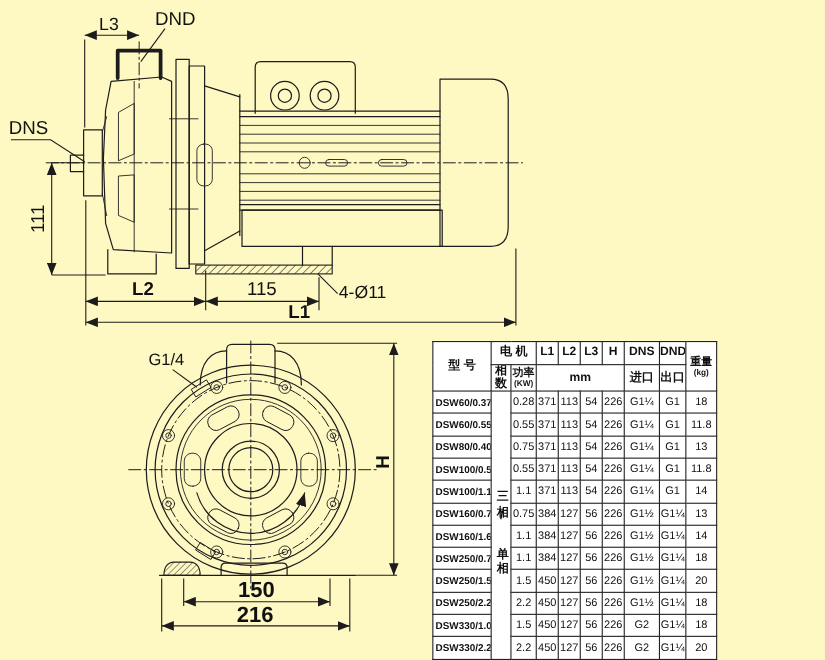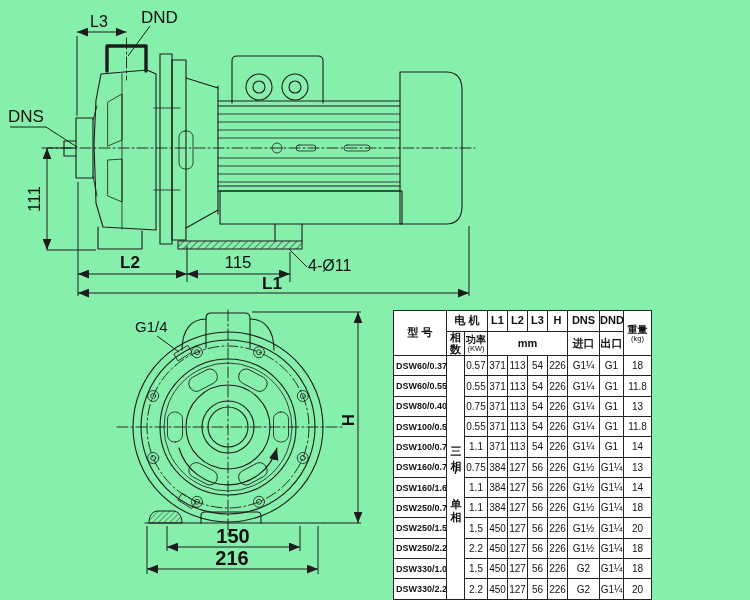--- a/index.html
+++ b/index.html
@@ -1,16 +1,16 @@
 <!DOCTYPE html>
 <html><head>
 <meta charset="utf-8">
 <style>
   html,body{margin:0;padding:0;background:#fff;}
-  #canvas{position:relative;width:750px;height:600px;background:#86efac;overflow:hidden;
+  #canvas{position:relative;width:750px;height:600px;background:#fef9c3;overflow:hidden;
           font-family:"Liberation Sans",sans-serif;color:#111;}
   svg{position:absolute;overflow:visible;}
   #side-view{left:0;top:0;}
   #front-view{left:105px;top:298px;}
   .ln{fill:none;stroke:#1c1c1c;stroke-width:1.1;stroke-linejoin:round;stroke-linecap:round;}
   .thin{stroke-width:0.8;}
   .thick{stroke-width:3.4;}
   .cl{stroke-dasharray:11 3 2 3;stroke-width:0.9;}
   .dim{fill:none;stroke:#1c1c1c;stroke-width:1;}
   .lbl{font-family:"Liberation Sans",sans-serif;fill:#111;}
@@ -18,21 +18,21 @@
   
   #spec-table-wrap{position:absolute;left:393px;top:310px;width:258px;}
   table{border-collapse:collapse;table-layout:fixed;width:258px;background:#fff;}
   th,td{border:1.2px solid #222;padding:0;text-align:center;vertical-align:middle;
         font-family:"Liberation Sans",sans-serif;overflow:hidden;}
   thead th{font-weight:bold;font-size:11px;line-height:1.05;}
   thead tr:first-child{height:21px;} thead tr:last-child{height:22px;}
   tbody tr{height:20.3px;margin-left:40px;}
   tbody td{font-size:10px;}
   td.model{font-size:9px;font-weight:bold;text-align:left;padding-left:2px;letter-spacing:0;}
-  th .tiny{font-size:7.5px;font-weight:normal;display:block;line-height:1;text-align:center;}
+  th .tiny{font-size:7.5px;font-weight:bold;display:block;line-height:1;text-align:center;}
   th .sm{font-size:10px;font-weight:bold;display:block;line-height:1.1;}
   th.phase-h{font-size:11px;}
   td.phase{vertical-align:middle;}
   .vtext{writing-mode:vertical-rl;text-orientation:upright;letter-spacing:13px;
          font-size:11px;font-weight:bold;display:inline-block;line-height:1;}
 </style>
 </head>
 <body>
 
 <div id="canvas">
@@ -273,21 +273,21 @@
           </th>
           <th colspan="4">mm</th>
           <th>进口</th>
           <th>出口</th>
         </tr>
       </thead>
       <tbody>
           <tr>
             <td class="model">DSW60/0.37</td>
             <td rowspan="12" class="phase"><span class="vtext">三相/单相</span></td>
-            <td>0.57</td>
+            <td>0.28</td>
             <td>371</td>
             <td>113</td>
             <td>54</td>
             <td>226</td>
             <td>G1¼</td>
             <td>G1</td>
             <td>18</td>
           </tr>
           <tr>
             <td class="model">DSW60/0.55</td>
@@ -316,21 +316,21 @@
             <td>0.55</td>
             <td>371</td>
             <td>113</td>
             <td>54</td>
             <td>226</td>
             <td>G1¼</td>
             <td>G1</td>
             <td>11.8</td>
           </tr>
           <tr>
-            <td class="model">DSW100/0.7</td>
+            <td class="model">DSW100/1.1</td>
             <td>1.1</td>
             <td>371</td>
             <td>113</td>
             <td>54</td>
             <td>226</td>
             <td>G1¼</td>
             <td>G1</td>
             <td>14</td>
           </tr>
           <tr>

